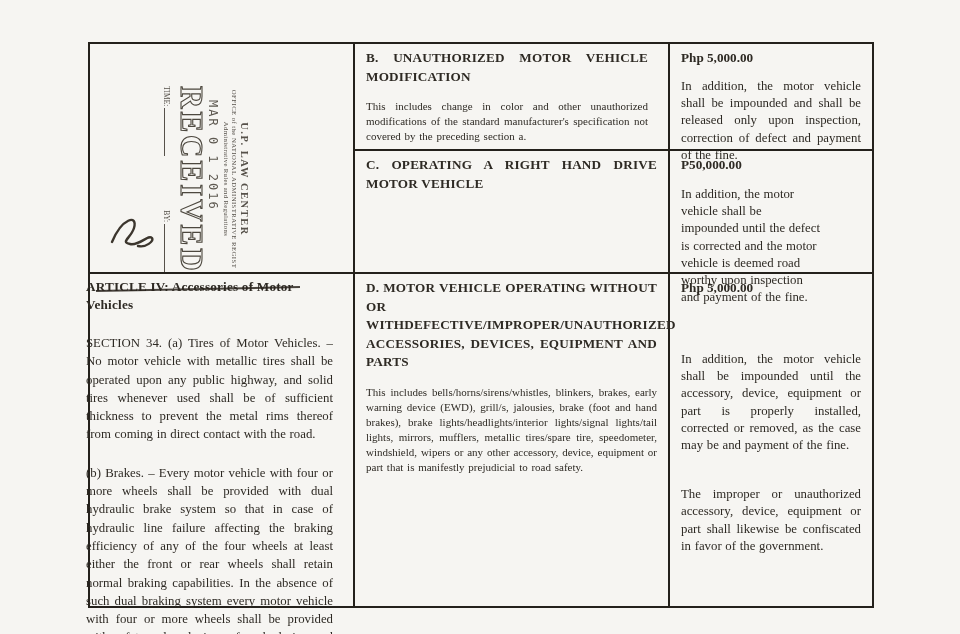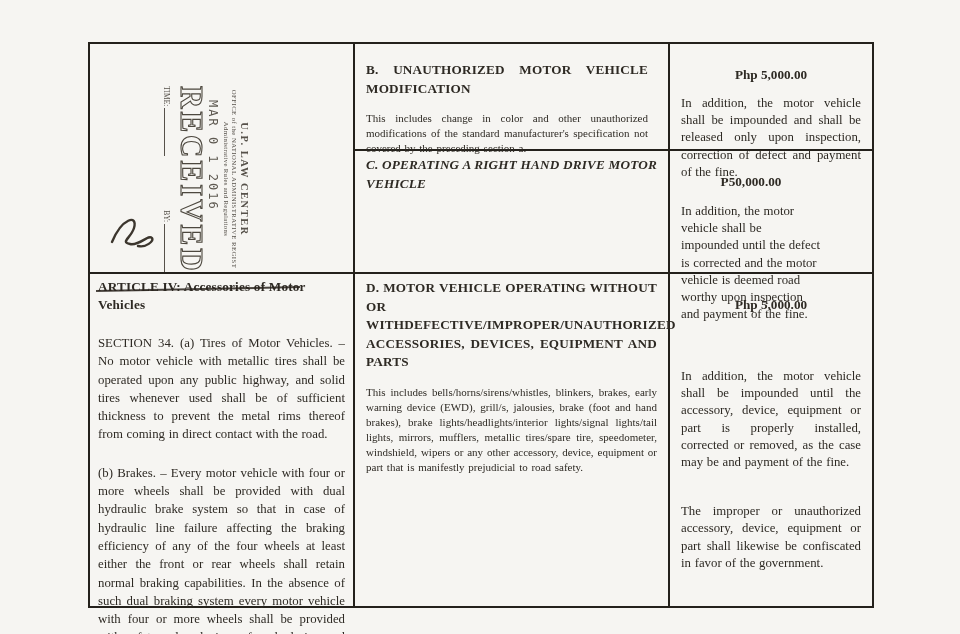--- a/index.html
+++ b/index.html
@@ -10,21 +10,21 @@
     color:#2e2a24;
   }
   
   .hline,.vline{position:absolute;background:#24211c;}
   .hline{height:2px;}
   .vline{width:2px;}
   
   .cell{position:absolute;box-sizing:border-box;padding:5px 11px;}
   .cell-title{font-weight:bold;font-size:13.2px;line-height:18.5px;text-align:justify;letter-spacing:.2px;}
   .cell-body{font-size:11px;line-height:15px;text-align:justify;margin-top:13px;word-spacing:1px;}
-  .fine-amt{font-weight:bold;font-size:13.2px;text-align:center;margin-top:18px;}
+  .fine-amt{font-weight:bold;font-size:13.2px;margin-top:1px;}
   .fine-note{font-size:12.8px;line-height:17.2px;text-align:justify;word-spacing:.5px;}
   .fine-note.ragged{text-align:left;}
   .article-head{font-weight:bold;font-size:13.2px;line-height:18px;letter-spacing:.2px;}
   .para{font-size:12.8px;line-height:18.3px;text-align:justify;margin-top:20px;word-spacing:.5px;}
   .strike-artifact{position:absolute;height:1.6px;background:rgba(42,37,30,.85);transform:rotate(-1.1deg);}
   
   .stamp{
     position:absolute;left:96px;top:118px;width:186px;height:122px;
     transform:rotate(90deg);transform-origin:50% 50%;
     color:#56514a;text-align:center;
@@ -65,40 +65,40 @@
     <div class="stamp-timeby">
       <span><span>TIME:</span> <span class="stamp-blank"></span></span>
       <span><span>BY:</span> <span class="stamp-blank"></span></span>
     </div>
   </div>
 
   <svg class="sig" width="52" height="52" viewBox="0 0 52 52">
     <path d="M4 34 C14 10, 30 6, 26 20 C23 30, 12 34, 22 36 C32 38, 40 26, 44 30 C46 33, 38 40, 30 38" fill="none" stroke="#3c362e" stroke-width="2.4" stroke-linecap="round"></path>
   </svg>
 
-  <div class="cell" style="left:355px;top:44px;width:304px;height:105px;margin-top:12px;">
+  <div class="cell" style="left:355px;top:44px;width:304px;height:105px;">
     <div class="cell-title">B. UNAUTHORIZED MOTOR VEHICLE MODIFICATION</div>
     <div class="cell-body">This includes change in color and other unauthorized modifications of the standard manufacturer's specification not covered by the preceding section a.</div>
   </div>
 
   <div class="cell" style="left:670px;top:44px;width:202px;height:105px;">
     <div class="fine-amt">Php 5,000.00</div>
     <div class="fine-note" style="margin-top:12px;">In addition, the motor vehicle shall be impounded and shall be released only upon inspection, correction of defect and payment of the fine.</div>
   </div>
 
-  <div class="cell" style="left:355px;top:151px;width:313px;height:136px;font-style:italic;">
+  <div class="cell" style="left:355px;top:151px;width:313px;height:136px;">
     <div class="cell-title">C. OPERATING A RIGHT HAND DRIVE MOTOR VEHICLE</div>
   </div>
 
   <div class="cell" style="left:670px;top:151px;width:162px;height:121px;">
     <div class="fine-amt">P50,000.00</div>
     <div class="fine-note ragged" style="margin-top:13px;">In addition, the motor vehicle shall be impounded until the defect is corrected and the motor vehicle is deemed road worthy upon inspection and payment of the fine.</div>
   </div>
 
-  <div class="cell" style="left:90px;top:274px;width:263px;height:332px;padding:4px 8px;">
+  <div class="cell" style="left:78px;top:274px;width:263px;height:332px;padding:4px 8px;">
     <div class="article-head">ARTICLE IV: Accessories of Motor Vehicles</div>
     <div class="para">SECTION 34. (a) Tires of Motor Vehicles. – No motor vehicle with metallic tires shall be operated upon any public highway, and solid tires whenever used shall be of sufficient thickness to prevent the metal rims thereof from coming in direct contact with the road.</div>
     <div class="para">(b) Brakes. – Every motor vehicle with four or more wheels shall be provided with dual hydraulic brake system so that in case of hydraulic line failure affecting the braking efficiency of any of the four wheels at least either the front or rear wheels shall retain normal braking capabilities. In the absence of such dual braking system every motor vehicle with four or more wheels shall be provided with safety valve devices of such design and make so that .ailure of the hydraulic braking system of the vehicle because of leakage in the line or other parts</div>
   </div>
   <div class="strike-artifact" style="left:96px;top:288px;width:204px;"></div>
 
   <div class="cell" style="left:355px;top:274px;width:313px;height:332px;">
     <div class="cell-title">D. MOTOR VEHICLE OPERATING WITHOUT OR WITHDEFECTIVE/IMPROPER/UNAUTHORIZED ACCESSORIES, DEVICES, EQUIPMENT AND PARTS</div>
     <div class="cell-body">This includes bells/horns/sirens/whistles, blinkers, brakes, early warning device (EWD), grill/s, jalousies, brake (foot and hand brakes), brake lights/headlights/interior lights/signal lights/tail lights, mirrors, mufflers, metallic tires/spare tire, speedometer, windshield, wipers or any other accessory, device, equipment or part that is manifestly prejudicial to road safety.</div>
   </div>

